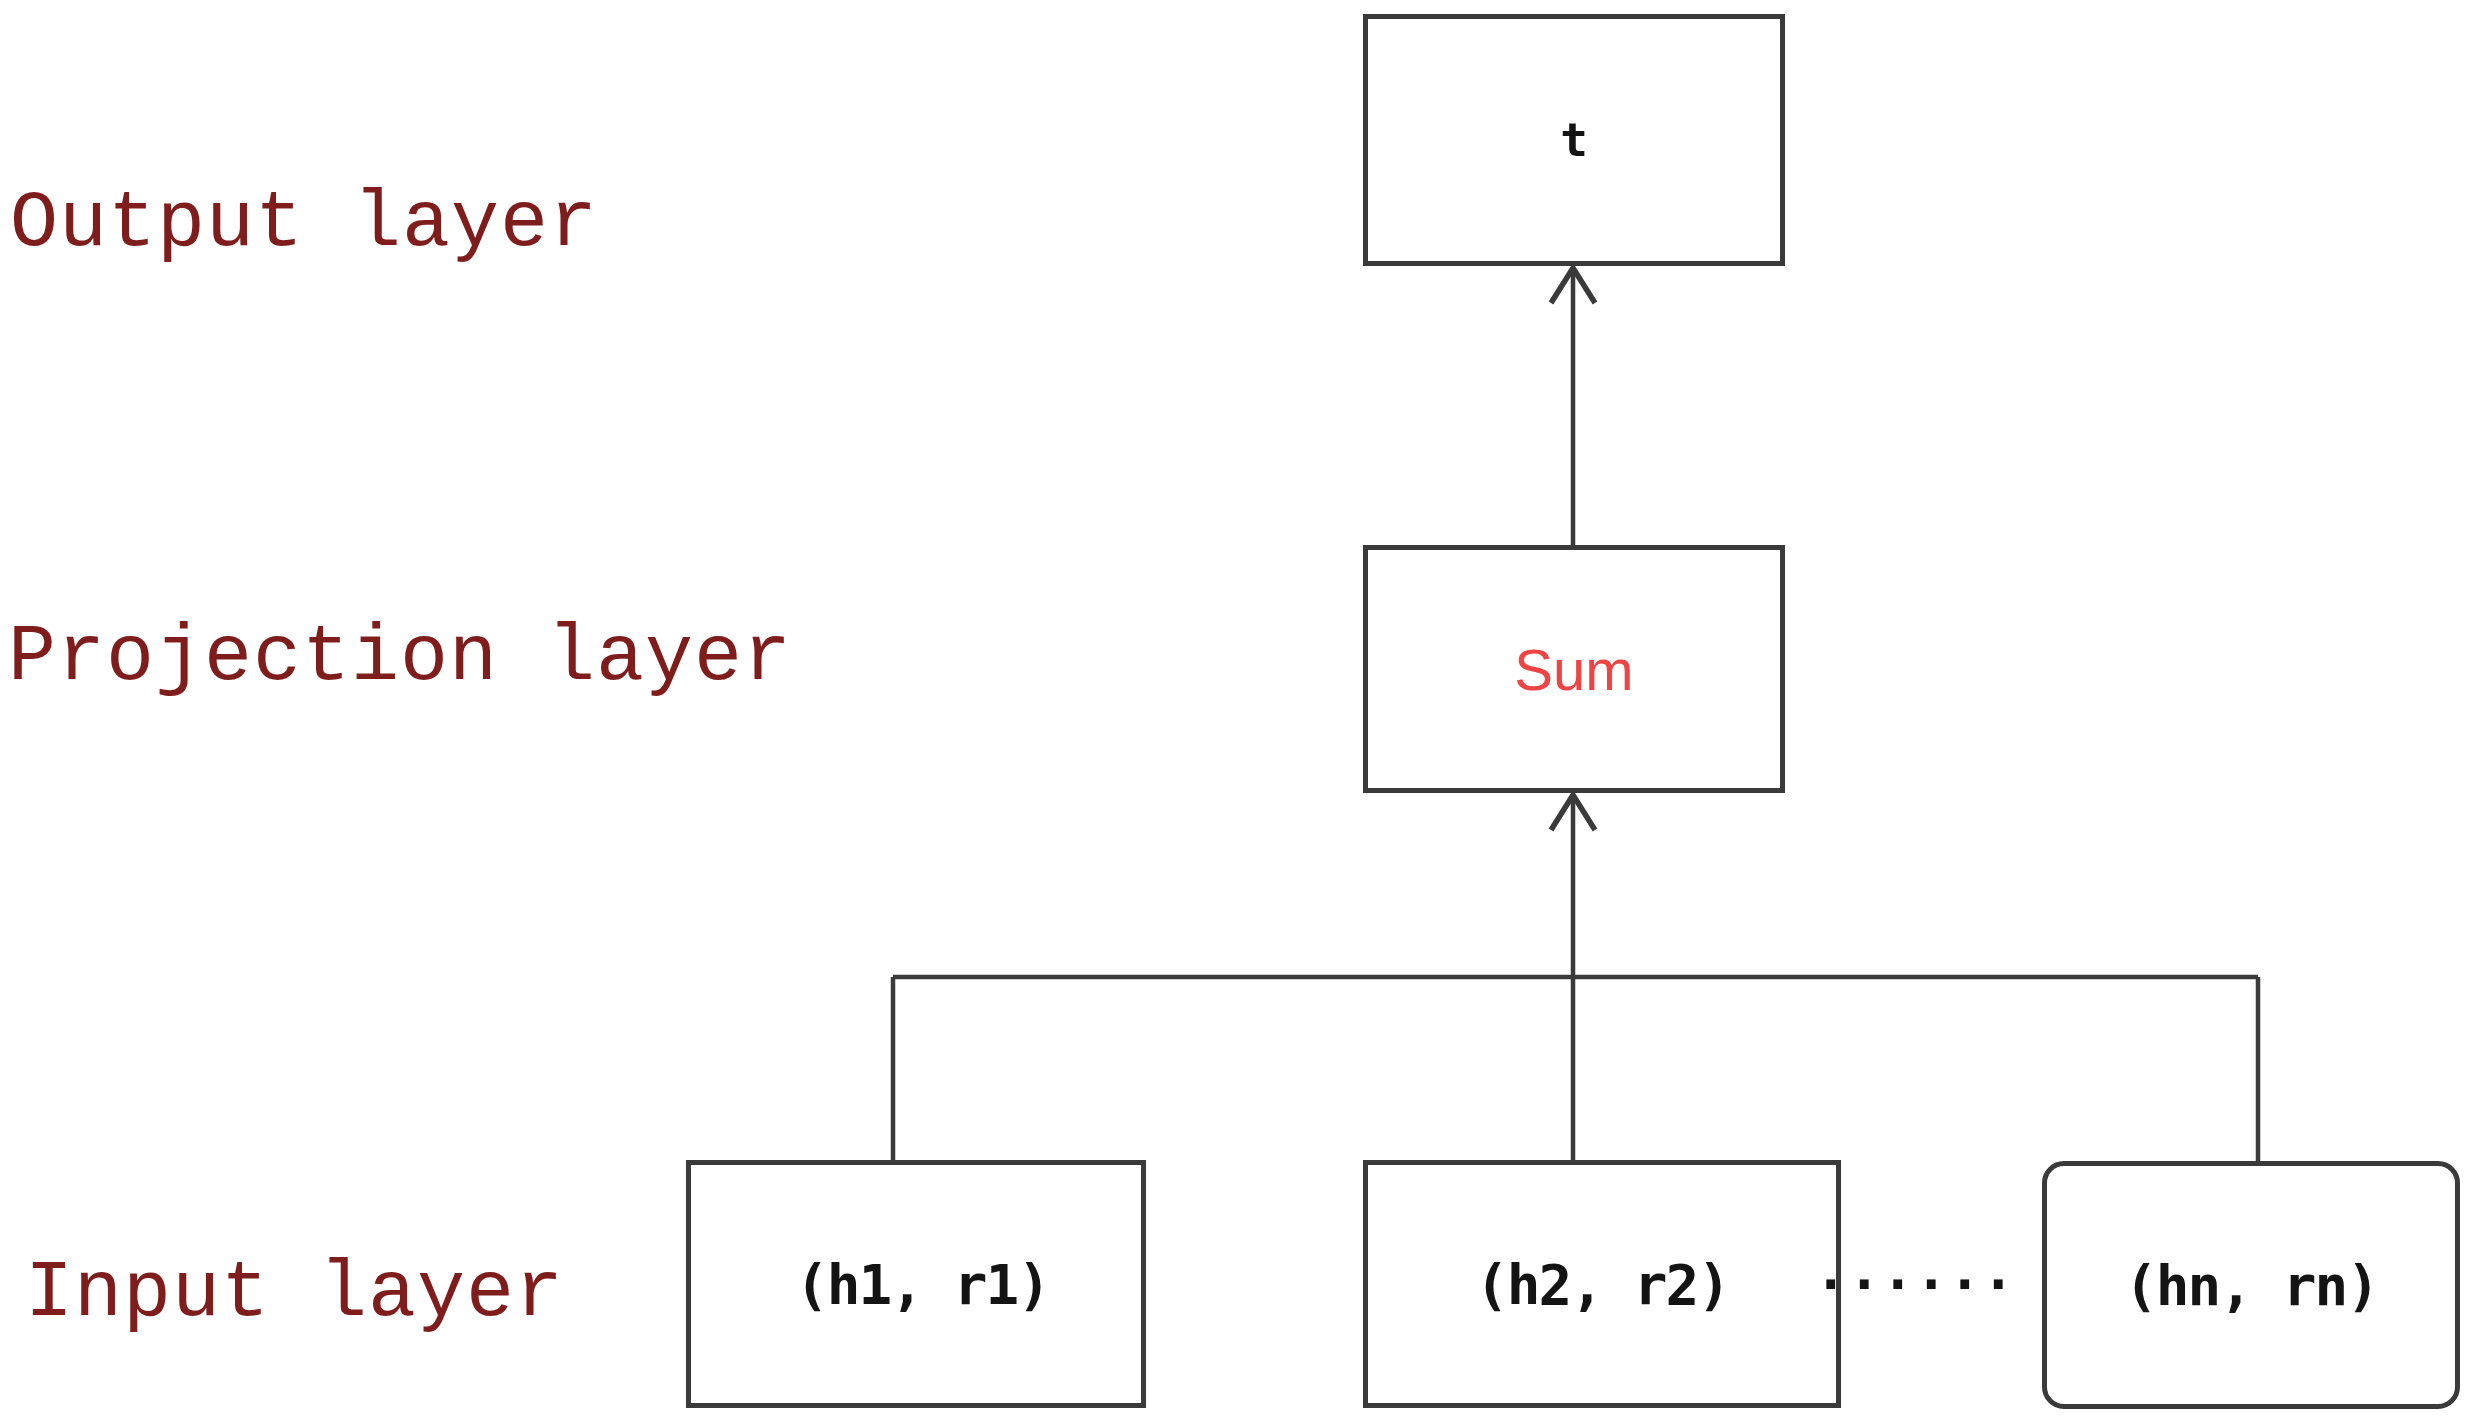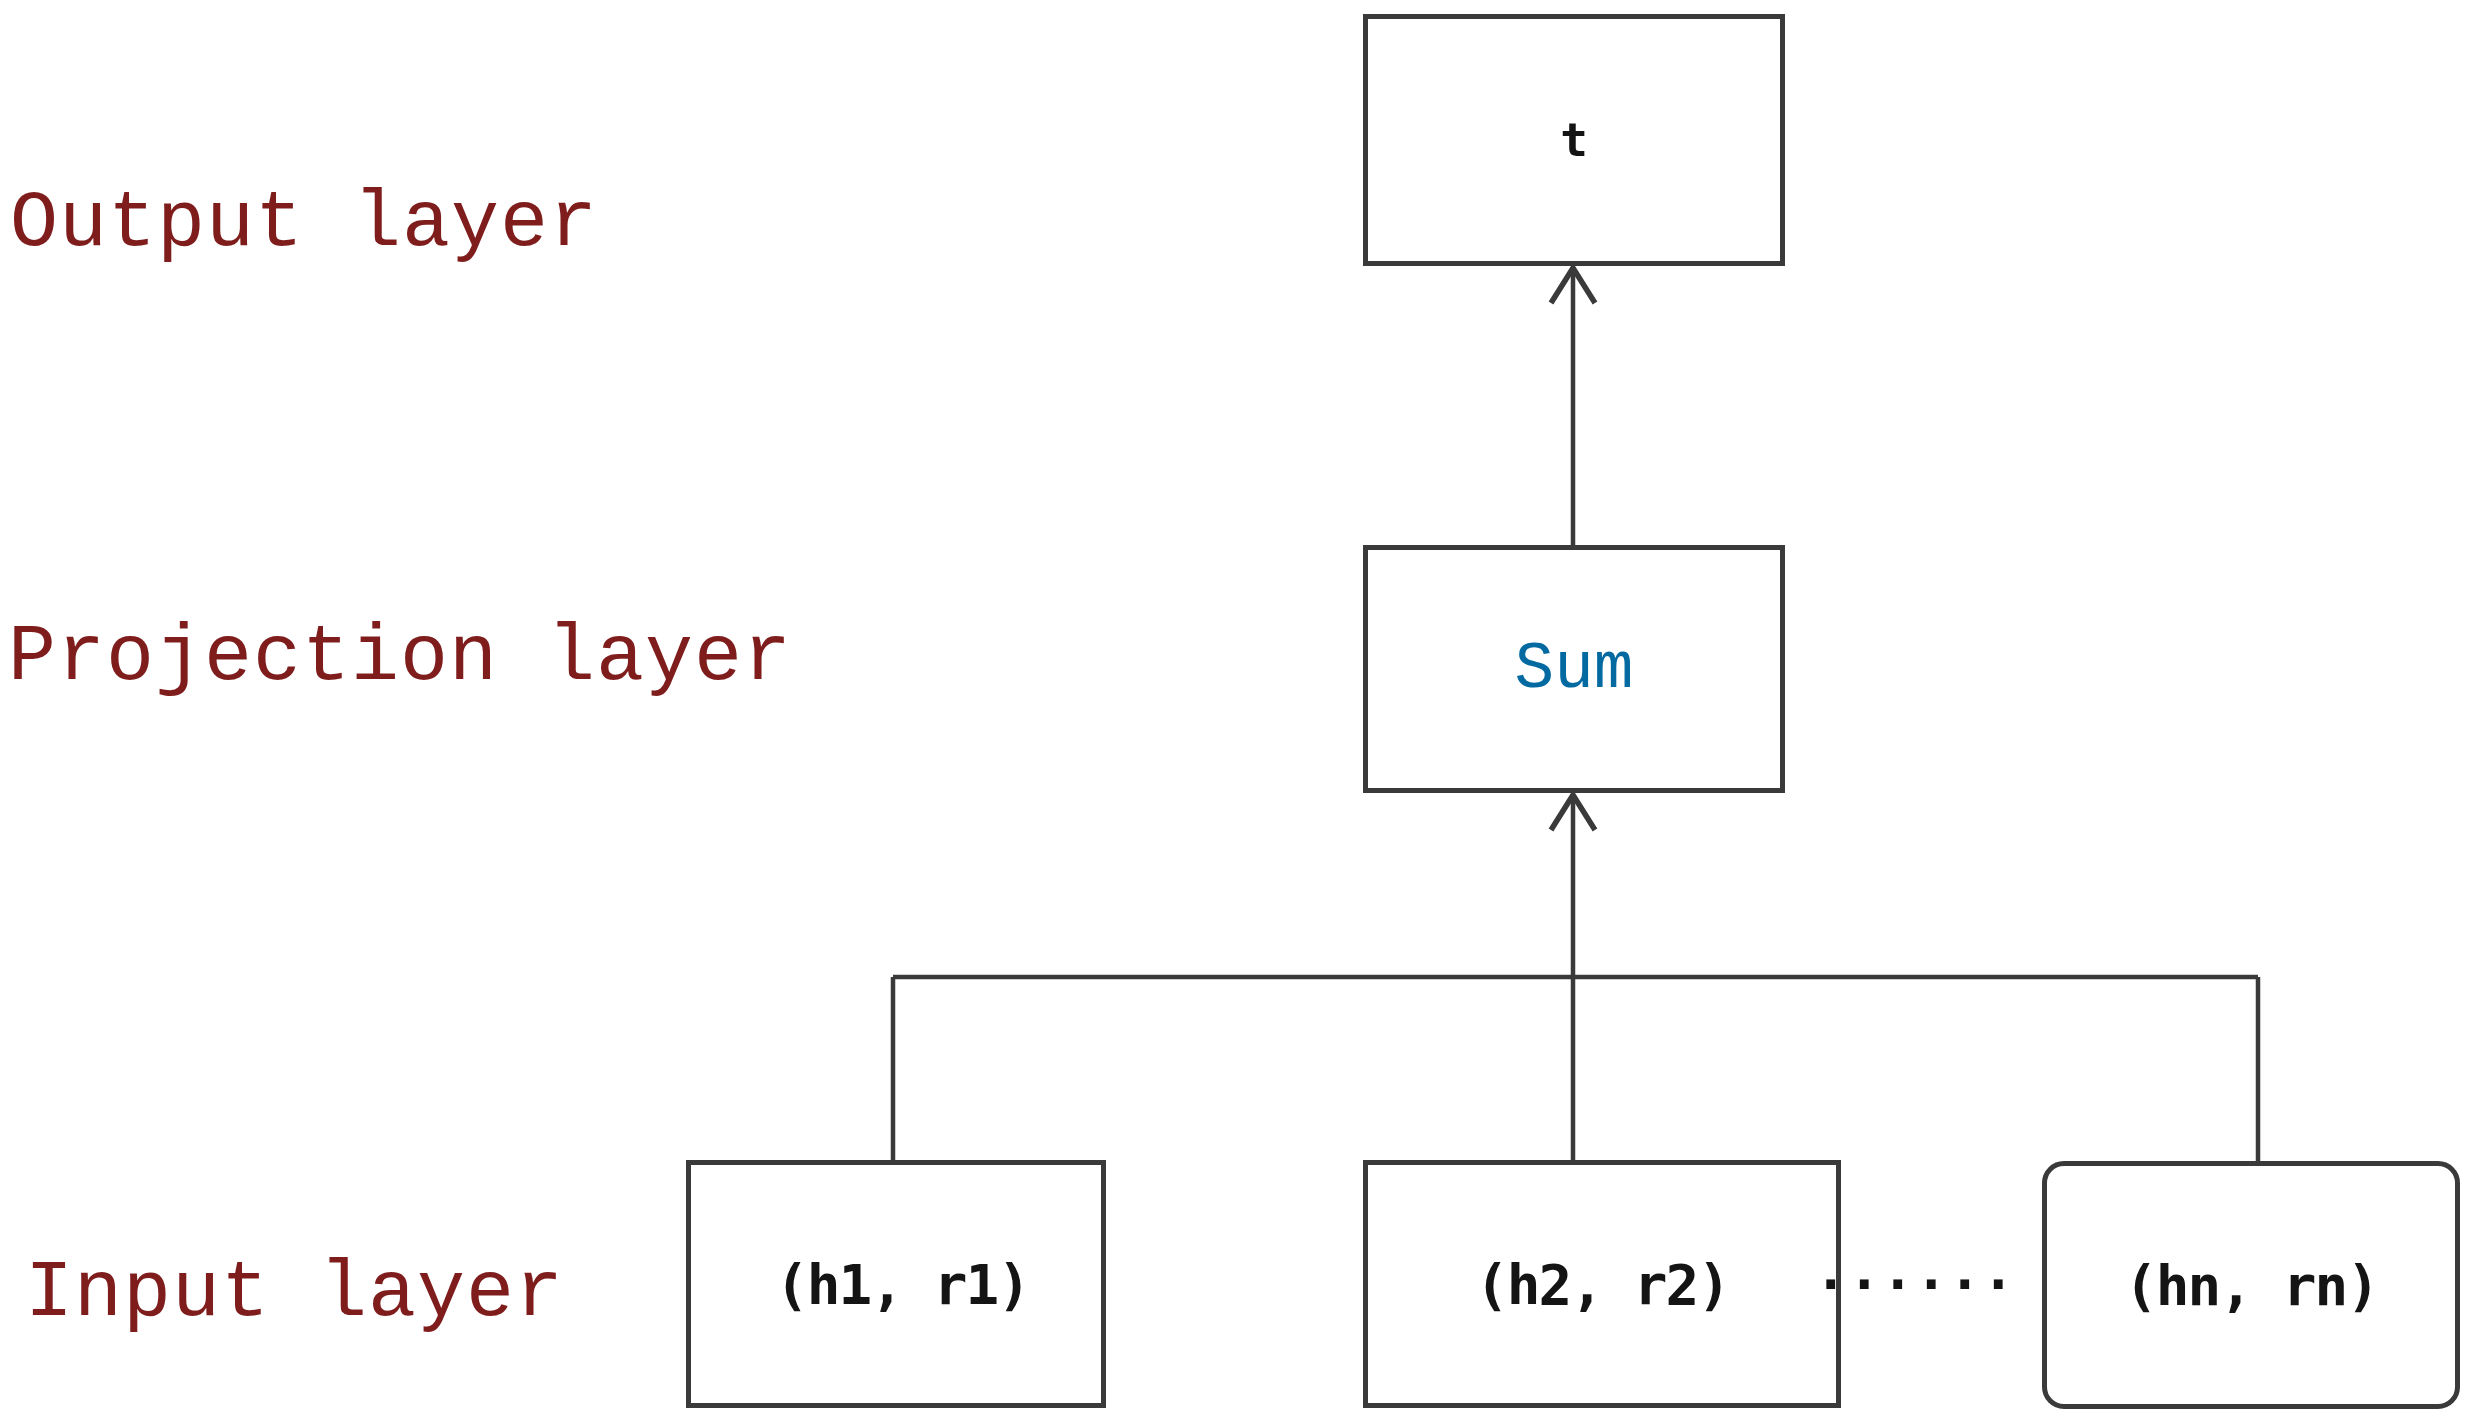--- a/index.html
+++ b/index.html
@@ -26,23 +26,23 @@
   .node-box {
     position: absolute;
     background: #ffffff;
     border: 5px solid #3a3a3a;
     box-sizing: border-box;
     display: flex;
     align-items: center;
     justify-content: center;
   }
   .node-label-serif {
-    font-family: Liberation Mono, monospace;
-    font-size: 66px;
-    color: #0369a1;
+    font-family: Liberation Sans, sans-serif;
+    font-size: 58px;
+    color: #ef4444;
   }
   .node-label-mono {
     font-family: "DejaVu Sans Mono", monospace;
     font-weight: bold;
     color: #141414;
   }
   .t-label { font-size: 46px; }
   .pair-label { font-size: 56px; letter-spacing: -2px; }
   .ellipsis-wrap {
     position: absolute;
@@ -104,21 +104,21 @@
   <div class="layer-label" style="left:25px; top:1248px;">Input layer</div>
 
   <div class="node-box" style="left:1363px; top:14px; width:422px; height:252px;">
     <span class="node-label-mono t-label">t</span>
   </div>
 
   <div class="node-box" style="left:1363px; top:545px; width:422px; height:248px;">
     <span class="node-label-serif">Sum</span>
   </div>
 
-  <div class="node-box" style="left:686px; top:1160px; width:420px; height:248px;padding-left:12px;">
+  <div class="node-box" style="left:686px; top:1160px; width:460px; height:248px;padding-left:12px;">
     <span class="node-label-mono pair-label">(h1, r1)</span>
   </div>
 
   <div class="node-box" style="left:1363px; top:1160px; width:478px; height:248px;">
     <span class="node-label-mono pair-label">(h2, r2)</span>
   </div>
 
   <div class="ellipsis-wrap">
     <span class="ellipsis-text">......</span>
   </div>

